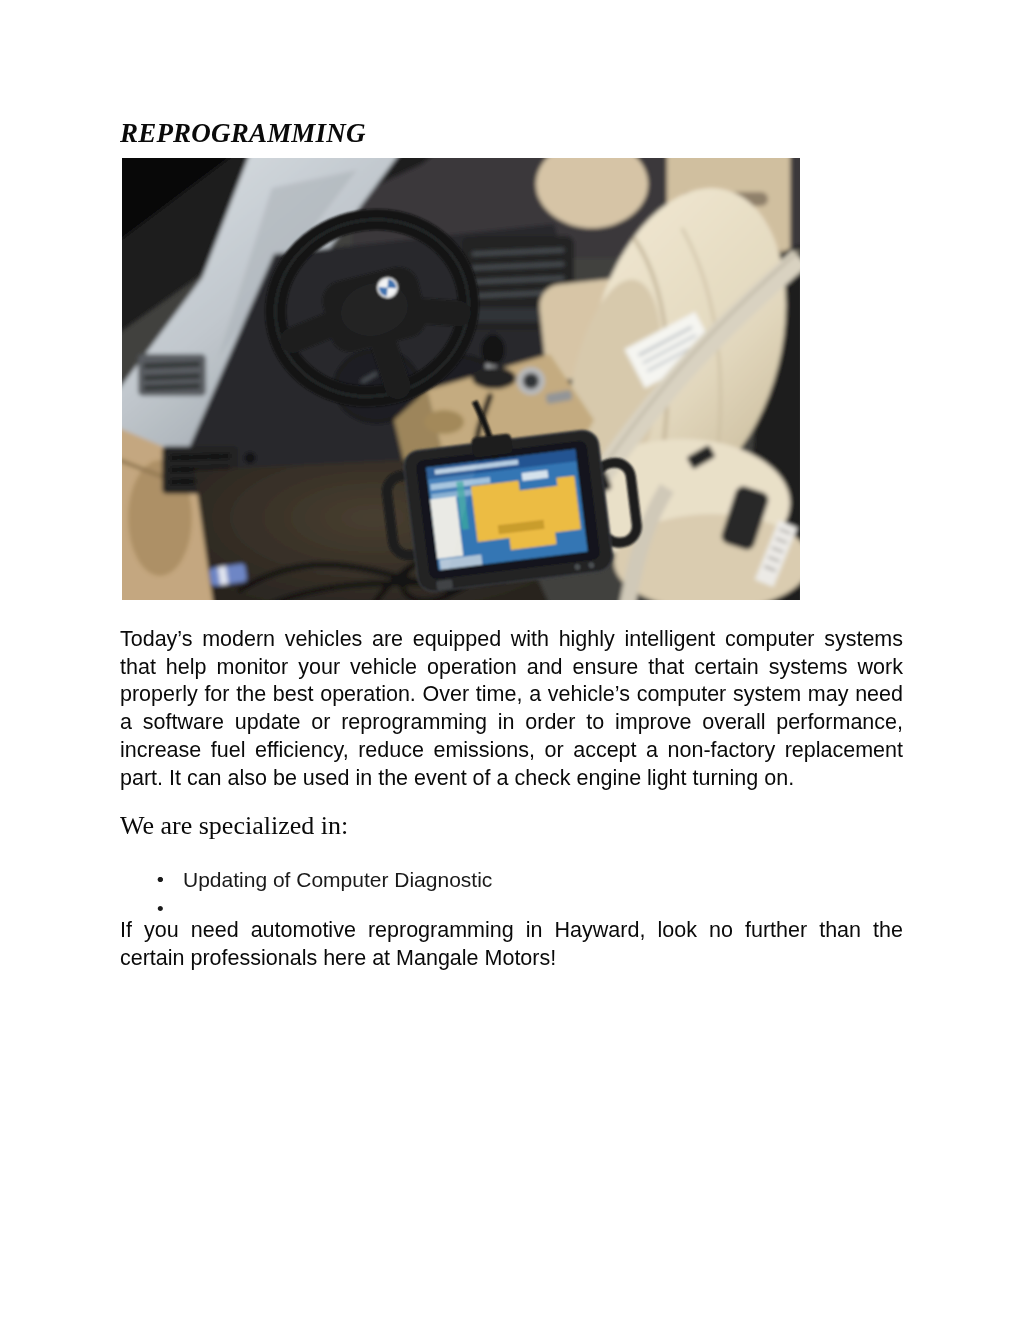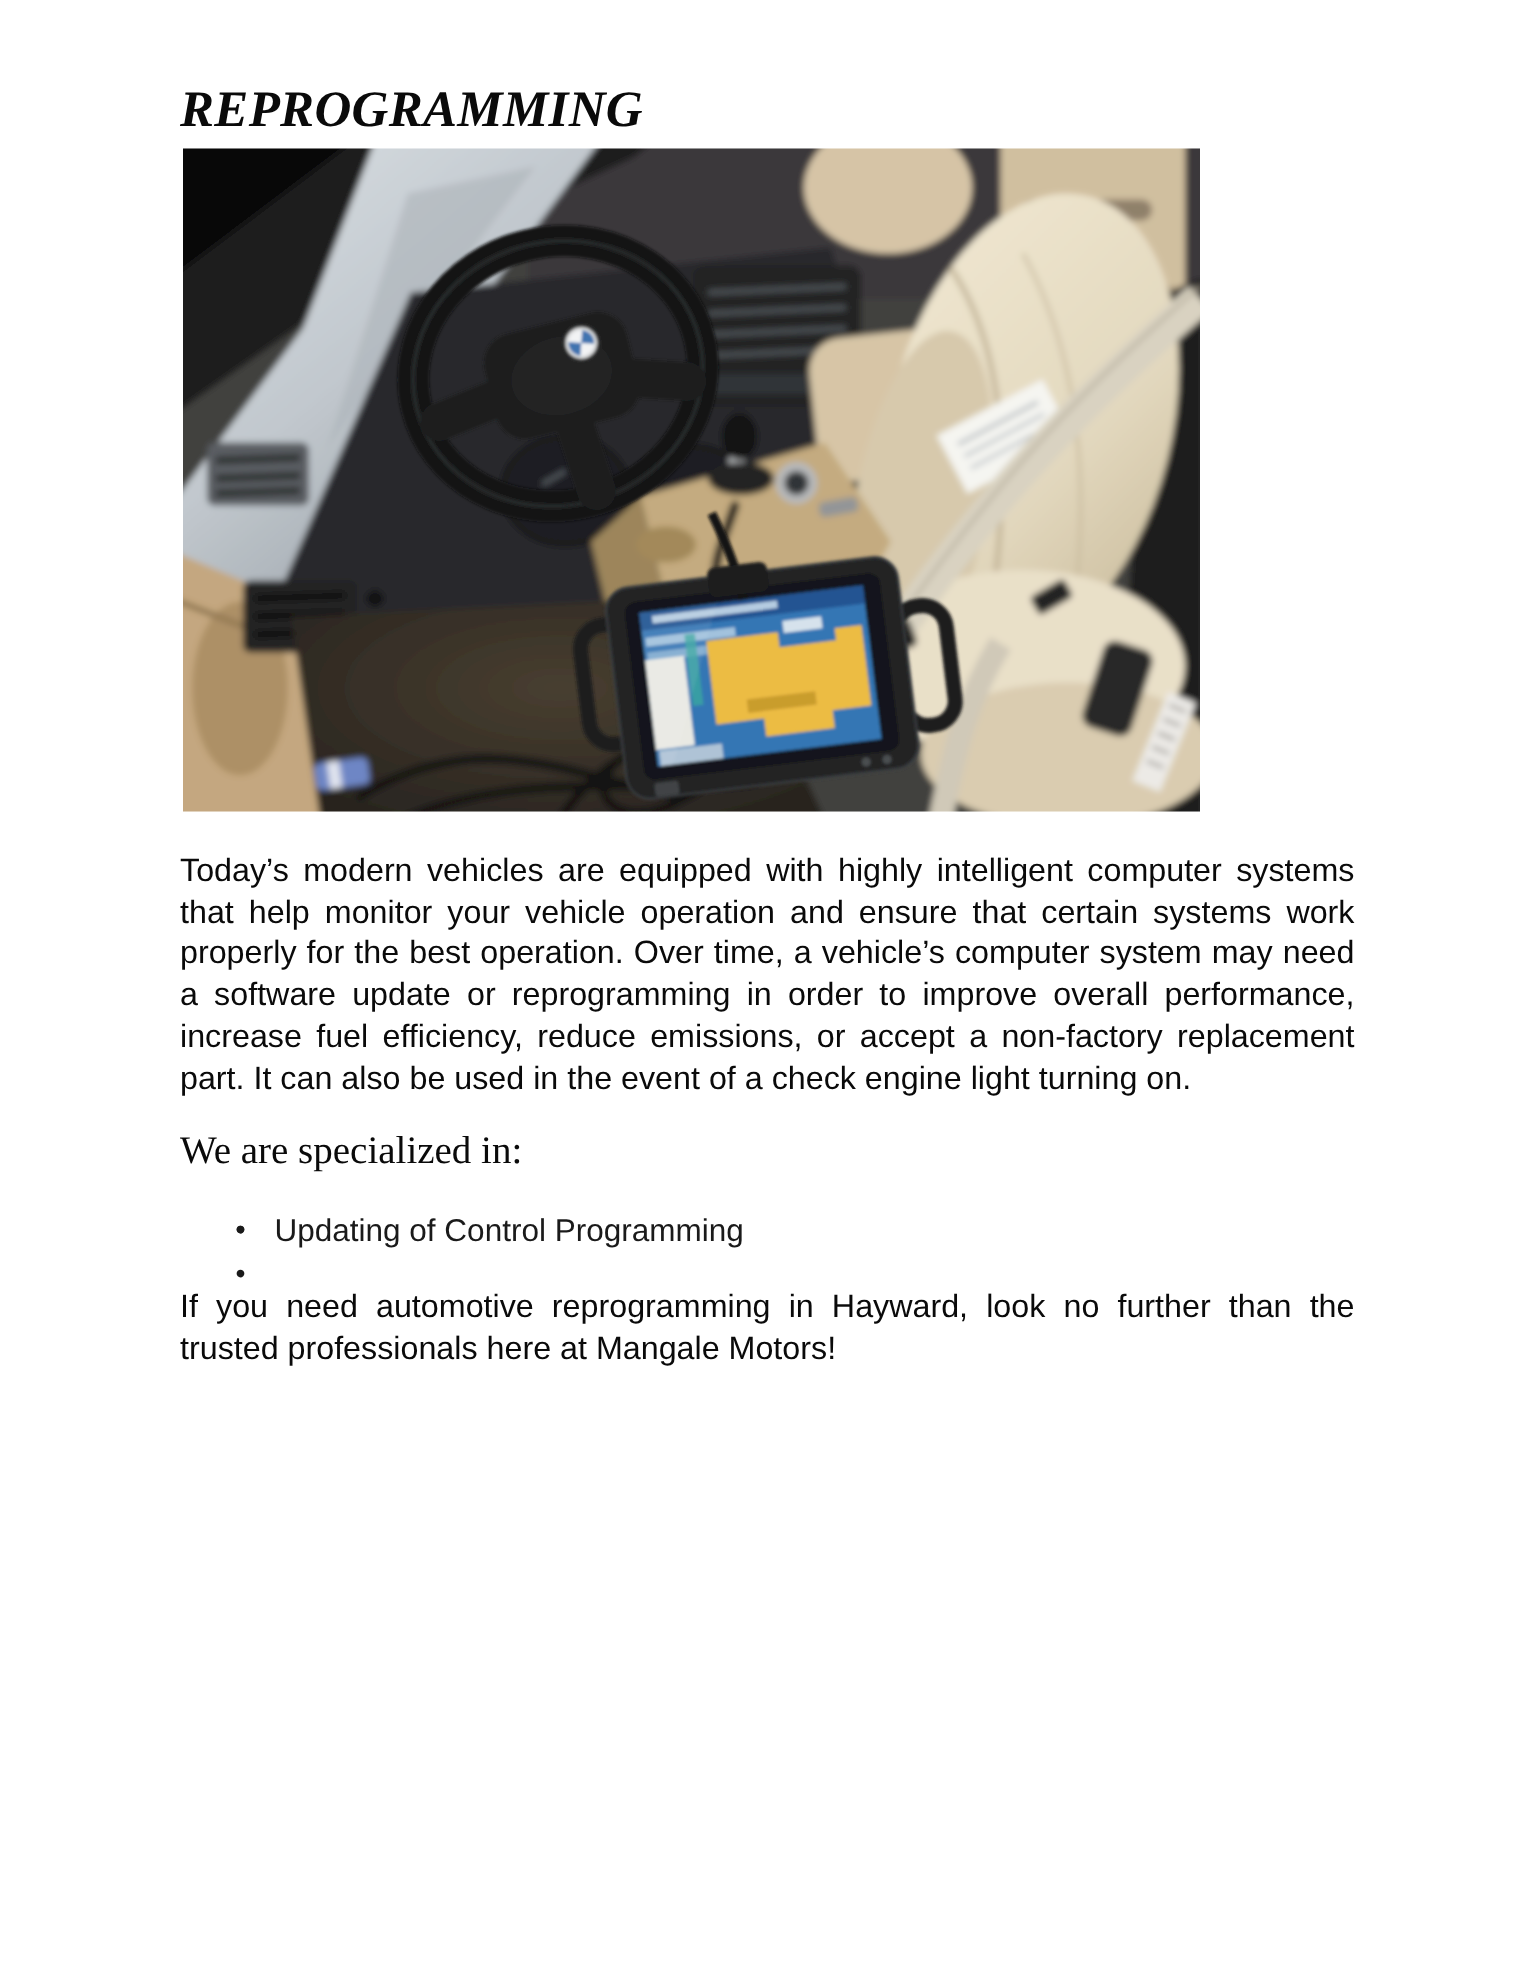--- a/index.html
+++ b/index.html
@@ -3,22 +3,22 @@
 <meta charset="utf-8">
 <style>
   html,body{margin:0;padding:0;}
   body{
     width:1024px;height:1325px;background:#ffffff;color:#000;
     font-family:"Liberation Serif", serif;
     position:relative;overflow:hidden;
   }
   .page{width:783px;padding:0 121px 0 120px;}
   h1.doc-title{
-    margin:0;padding-top:58px;
-    font-style:italic;font-weight:bold;font-size:34px;line-height:32px;
+    margin:0;padding-top:117px;
+    font-style:italic;font-weight:bold;font-size:27px;line-height:32px;
     font-family:"Liberation Serif", serif;letter-spacing:.2px;color:#0a0a0a;
   }
   figure.photo{margin:9px 0 0 2px;padding:0;width:678px;height:442px;line-height:0;}
   figure.photo svg{display:block;}
   p.body-text{
     margin:26px 0 0 0;
     font-size:21.5px;line-height:27.7px;text-align:justify;
     font-family:Liberation Sans, sans-serif;color:#0a0a0a;
   }
   p.body-text.last{margin-top:23px;}
@@ -232,22 +232,22 @@
   <p class="body-text">Today’s modern vehicles are equipped with highly intelligent computer systems that help monitor your vehicle operation and ensure that certain systems work properly for the best operation. Over time, a vehicle’s computer system may need a software update or reprogramming in order to improve overall performance, increase fuel efficiency, reduce emissions, or accept a non-factory replacement part. It can also be used in the event of a check engine light turning on.</p>
 
   <h2 class="sub-title">We are specialized in:</h2>
 
   <ul class="spec-list">
     <li>
       <span class="bullet">•</span>
     </li>
     <li>
       <span class="bullet">•</span>
-      <span>Updating of Control Programming</span>
+      <span>Updating of Computer Diagnostic</span>
     </li>
     <li>
       <span class="bullet">•</span>
     </li>
   </ul>
 
-  <p class="body-text last">If you need automotive reprogramming in Hayward, look no further than the trusted professionals here at Mangale Motors!</p>
+  <p class="body-text last">If you need automotive reprogramming in Hayward, look no further than the certain professionals here at Mangale Motors!</p>
 
 </div>
 
 </body></html>

